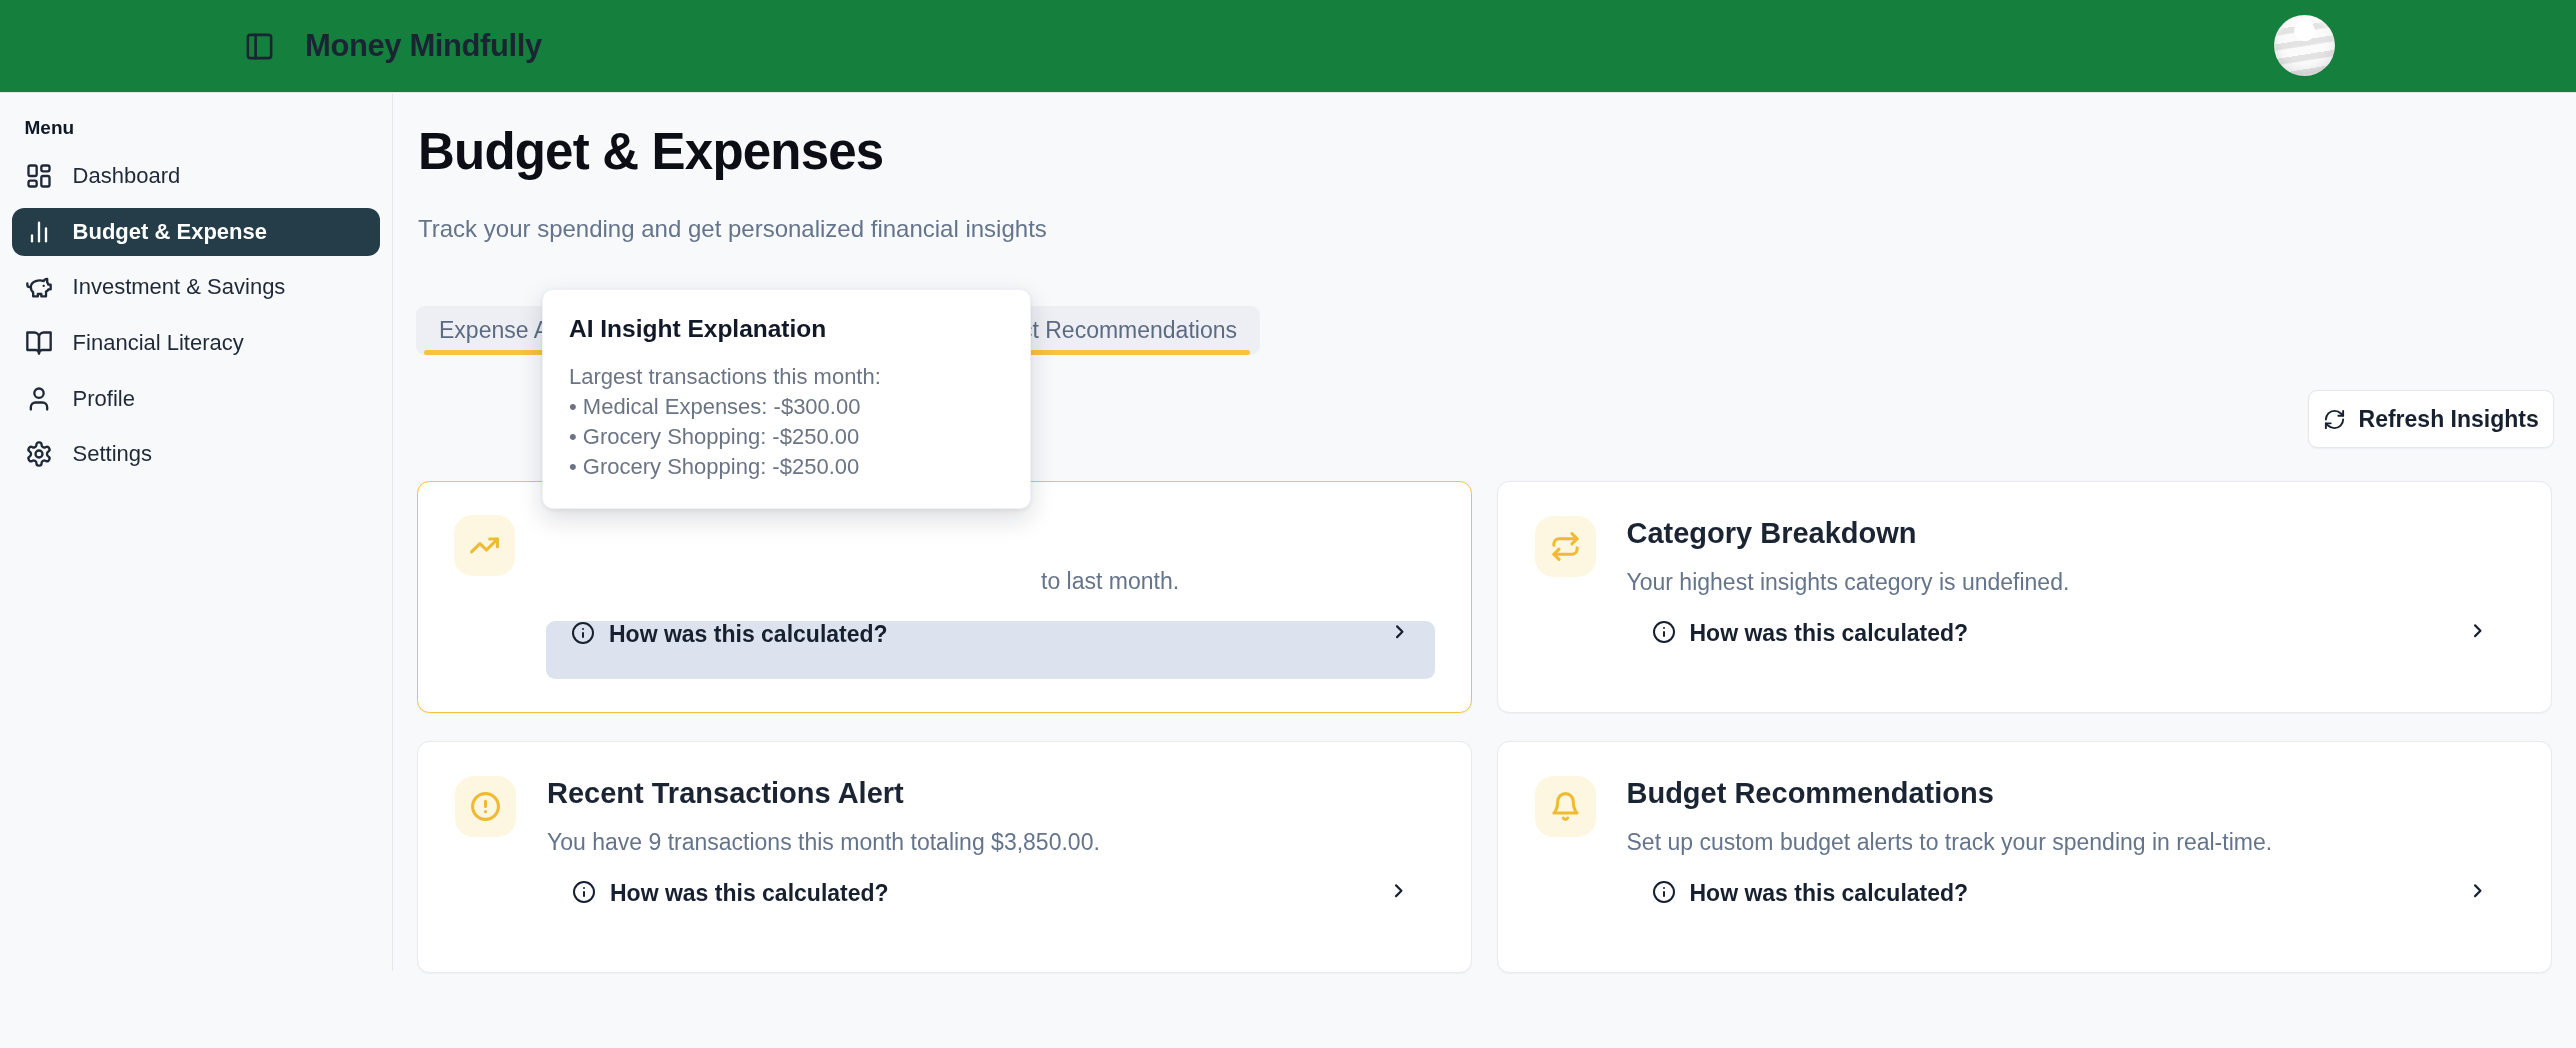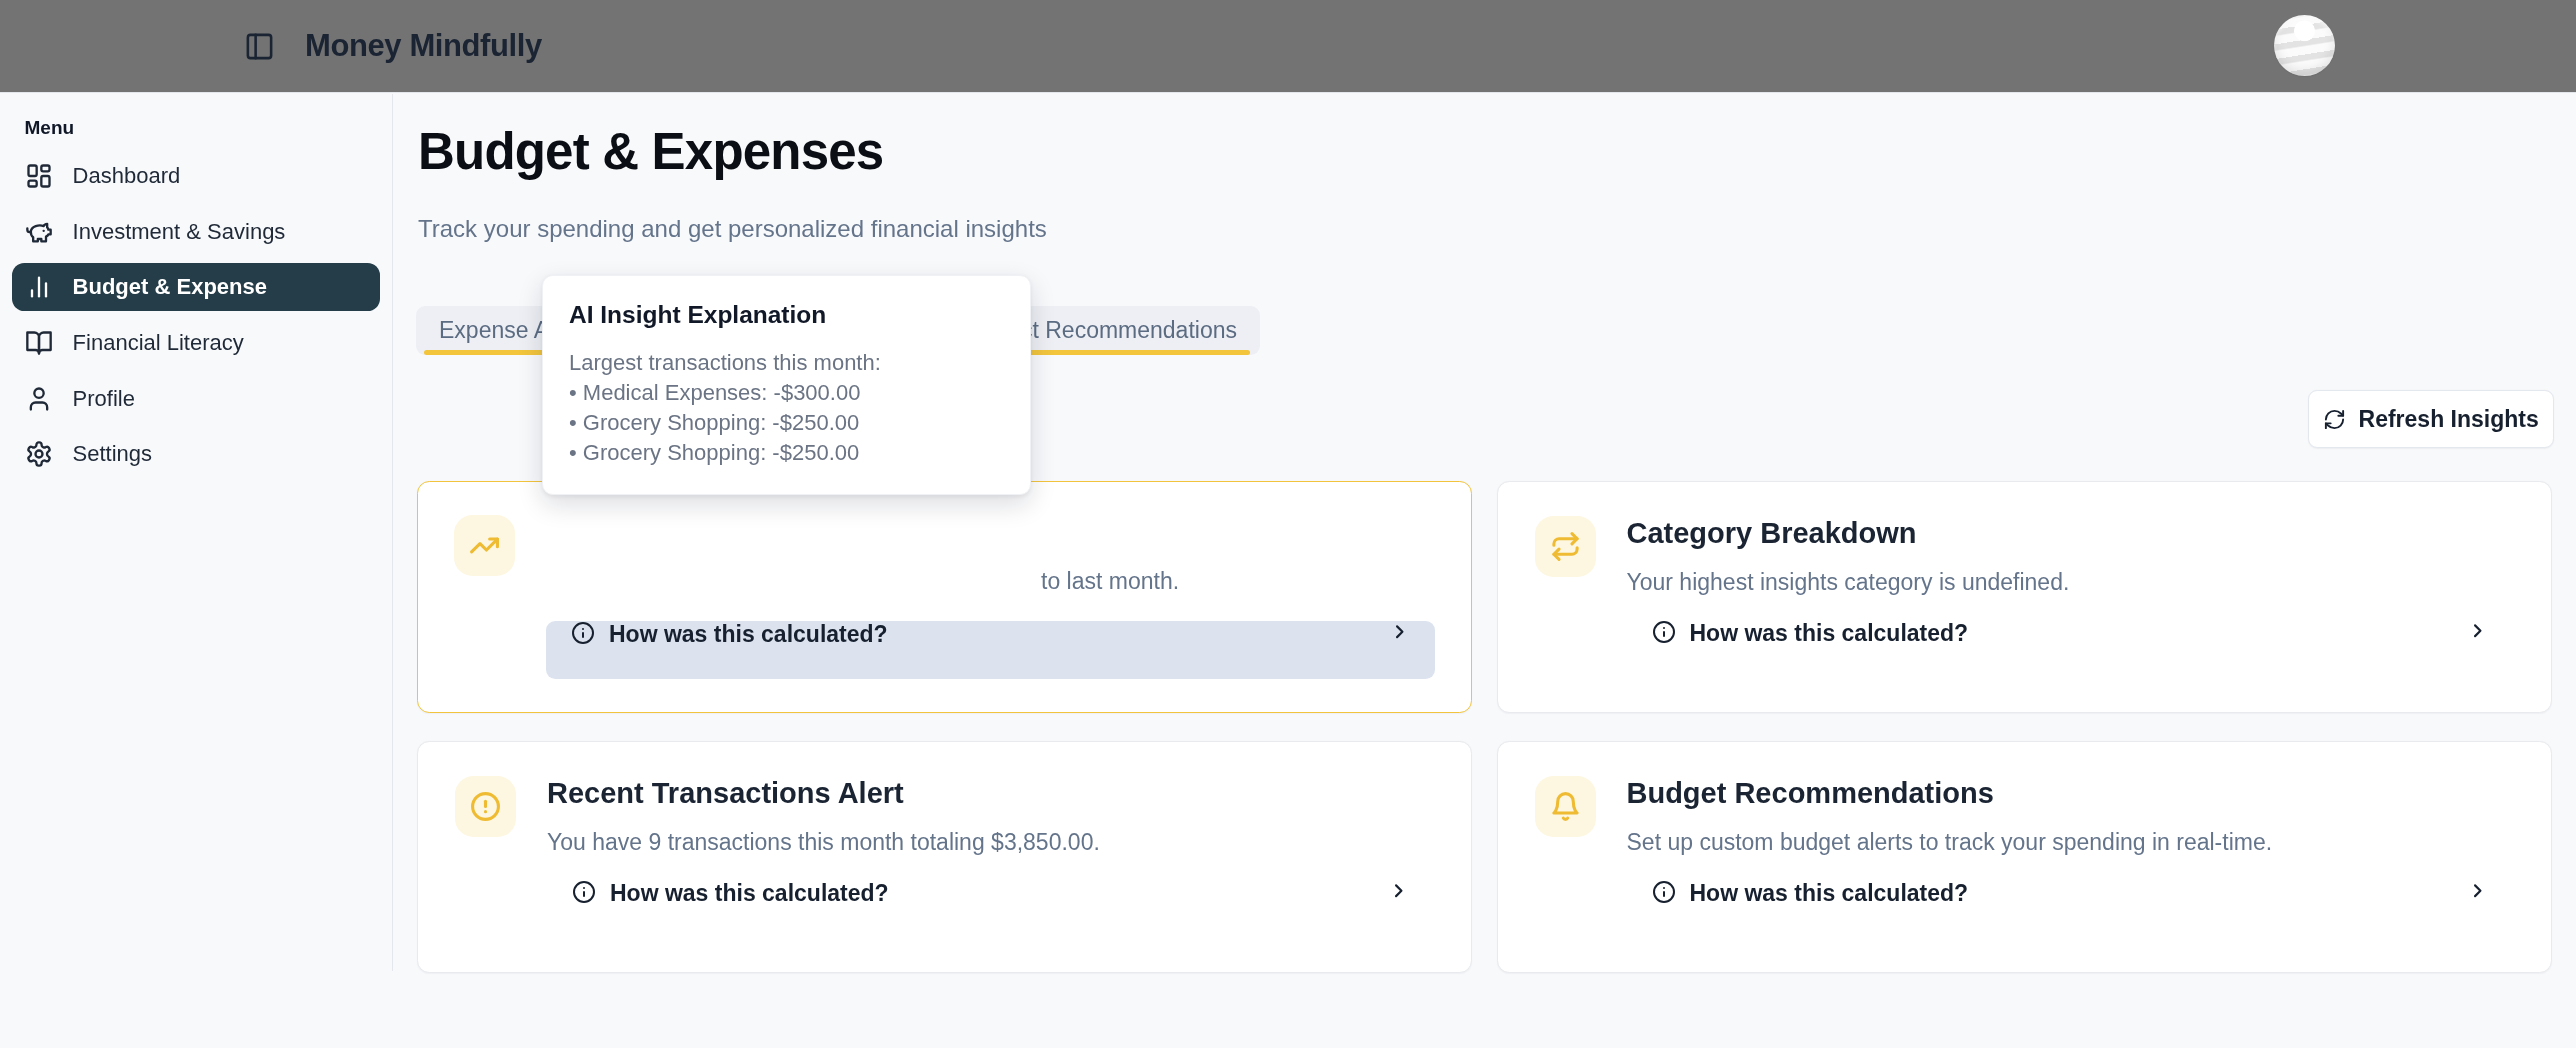--- a/index.html
+++ b/index.html
@@ -9,21 +9,21 @@
     background:#f8f9fb;
     color:#1a2433;
     position:relative;
   }
   svg { display:block; }
 
   
   .header {
     position:absolute; left:0; top:0; width:2576px; height:93px;
     border-bottom:0.8px solid #e4e7ec;
-    background:#737373;
+    background:#15803d;
     z-index:5;
   }
   .sidebar-toggle {
     position:absolute; left:244px; top:31px; width:31px; height:31px;
     background:none; border:none; color:#1a2433; cursor:pointer;
   }
   .app-title {
     position:absolute; left:305px; top:28px;
     font-size:31px; font-weight:700; color:#1b2433; letter-spacing:-0.4px;
   }
@@ -120,21 +120,21 @@
     display:flex; align-items:flex-start; gap:14px; padding:0 25px;
     cursor:pointer;
   }
   .calc-row.highlight { background:#dce3ee; }
   .calc-row .calc-label { font-size:23px; font-weight:600; color:#17202f; }
   .calc-row .info-ic   { width:24px; height:24px; color:#17202f; flex:0 0 24px; }
   .calc-row .chev      { margin-left:auto; width:21.5px; height:21.5px; color:#17202f; }
 
   
   .popup {
-    position:absolute; left:542px; top:275px; width:489px;
+    position:absolute; left:542px; top:289px; width:489px;
     background:#ffffff; border:0.8px solid #f0f1f4; border-radius:10.7px;
     box-shadow:0 9.2px 26px rgba(15,23,42,0.14), 0 1.5px 4.6px rgba(15,23,42,0.06);
     padding:24.5px 26px 26px 26px;
     z-index:50;
   }
   .popup-title { font-size:24.5px; font-weight:700; color:#111827; }
   .popup-par   { margin-top:19px; }
   .popup-par + .popup-par { margin-top:28px; }
   .popup-line  { font-size:22px; line-height:30px; color:#6b7484; white-space:nowrap; }
 </style>
@@ -163,40 +163,40 @@
         <svg viewBox="0 0 24 24" width="28" height="28" fill="none" stroke="currentColor" stroke-width="2" stroke-linecap="round" stroke-linejoin="round">
             <rect x="3" y="3" width="7" height="9" rx="1.5"></rect>
             <rect x="14" y="3" width="7" height="5" rx="1.5"></rect>
             <rect x="14" y="12" width="7" height="9" rx="1.5"></rect>
             <rect x="3" y="16" width="7" height="5" rx="1.5"></rect>
           </svg>
       </span>
       <span>Dashboard</span>
     </div>
 
+    <div class="nav-item active">
+      <span class="nav-icon">
+        <svg viewBox="0 0 24 24" width="28" height="28" fill="none" stroke="currentColor" stroke-width="2" stroke-linecap="round" stroke-linejoin="round">
+            <line x1="6" y1="20" x2="6" y2="15"></line>
+            <line x1="12" y1="20" x2="12" y2="4"></line>
+            <line x1="18" y1="20" x2="18" y2="9"></line>
+          </svg>
+      </span>
+      <span>Budget &amp; Expense</span>
+    </div>
+
     <div class="nav-item">
       <span class="nav-icon">
         <svg viewBox="0 0 24 24" width="28" height="28" fill="none" stroke="currentColor" stroke-width="2" stroke-linecap="round" stroke-linejoin="round">
             <path d="M19 5c-1.5 0-2.8 1.4-3 2-3.5-1.5-11-.3-11 5 0 1.8 0 3 2 4.5V20h4v-2h3v2h4v-4c1-.5 1.7-1 2-2h2v-4h-2c0-1-.5-1.5-1-2V5z"></path>
             <path d="M2 9v1c0 1.1.9 2 2 2h1"></path>
             <line x1="16" y1="11" x2="16.01" y2="11"></line>
           </svg>
       </span>
       <span>Investment &amp; Savings</span>
-    </div>
-
-    <div class="nav-item active">
-      <span class="nav-icon">
-        <svg viewBox="0 0 24 24" width="28" height="28" fill="none" stroke="currentColor" stroke-width="2" stroke-linecap="round" stroke-linejoin="round">
-            <line x1="6" y1="20" x2="6" y2="15"></line>
-            <line x1="12" y1="20" x2="12" y2="4"></line>
-            <line x1="18" y1="20" x2="18" y2="9"></line>
-          </svg>
-      </span>
-      <span>Budget &amp; Expense</span>
     </div>
 
     <div class="nav-item">
       <span class="nav-icon">
         <svg viewBox="0 0 24 24" width="28" height="28" fill="none" stroke="currentColor" stroke-width="2" stroke-linecap="round" stroke-linejoin="round">
             <path d="M2 3h6a4 4 0 0 1 4 4v14a3 3 0 0 0-3-3H2z"></path>
             <path d="M22 3h-6a4 4 0 0 0-4 4v14a3 3 0 0 1 3-3h7z"></path>
           </svg>
       </span>
       <span>Financial Literacy</span>

